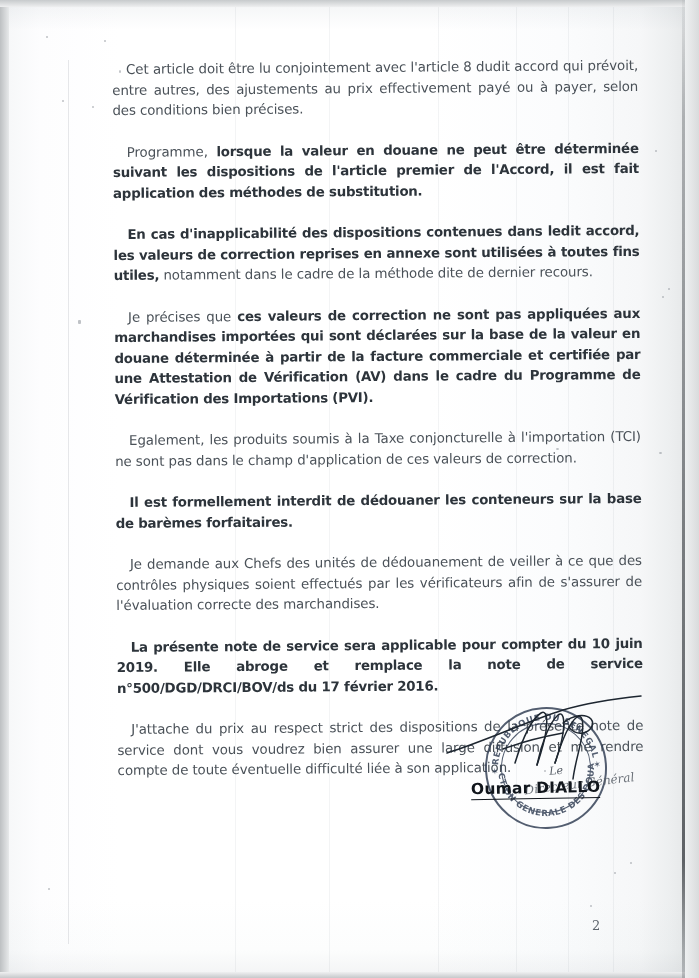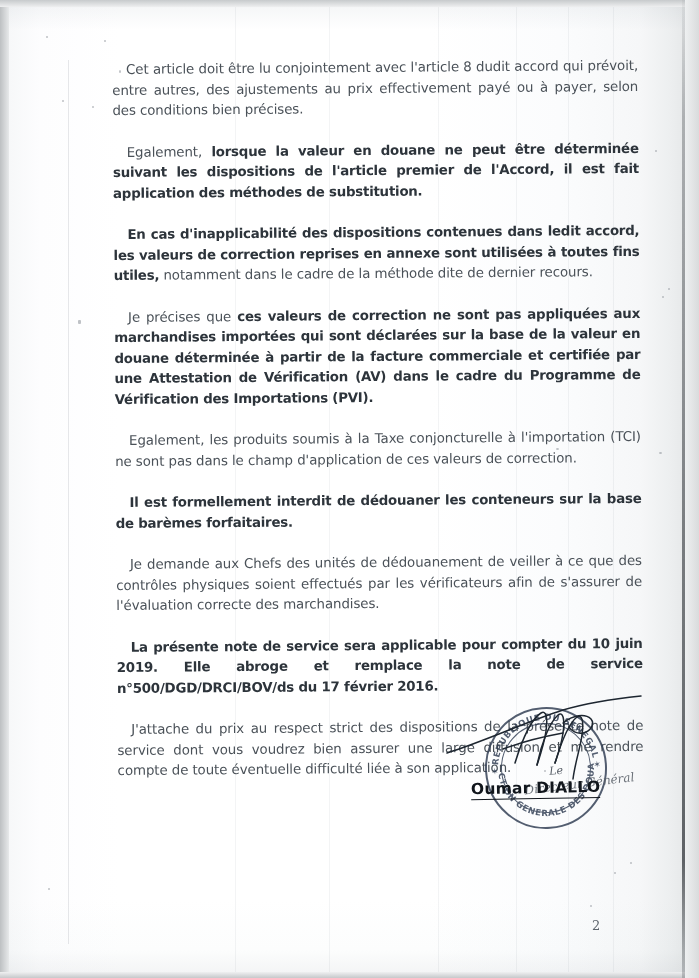--- a/index.html
+++ b/index.html
@@ -265,21 +265,21 @@
   <div class="speck" style="left:48px;top:888px;width:2px;height:2px;"></div>
   <div class="speck" style="left:630px;top:862px;width:2px;height:2px;"></div>
   <div class="speck" style="left:614px;top:872px;width:2px;height:2px;"></div>
   <div class="speck" style="left:590px;top:905px;width:2px;height:2px;"></div>
   <div class="speck" style="left:544px;top:770px;width:2px;height:2px;"></div>
 
   <div class="doc-body">
 
     <p class="para">Cet article doit être lu conjointement avec l'article 8 dudit accord qui prévoit, entre autres, des ajustements au prix effectivement payé ou à payer, selon des conditions bien précises.</p>
 
-    <p class="para"><span class="reg">Egalement,</span><b> lorsque la valeur en douane ne peut être déterminée suivant les dispositions de l'article premier de l'Accord, il est fait application des méthodes de substitution.</b></p>
+    <p class="para"><span class="reg">Programme,</span><b> lorsque la valeur en douane ne peut être déterminée suivant les dispositions de l'article premier de l'Accord, il est fait application des méthodes de substitution.</b></p>
 
     <p class="para"><b>En cas d'inapplicabilité des dispositions contenues dans ledit accord, les valeurs de correction reprises en annexe sont utilisées à toutes fins utiles,</b><span class="reg"> notamment dans le cadre de la méthode dite de dernier recours.</span></p>
 
     <p class="para"><span class="reg">Je précises que</span><b> ces valeurs de correction ne sont pas appliquées aux marchandises importées qui sont déclarées sur la base de la valeur en douane déterminée à partir de la facture commerciale et certifiée par une Attestation de Vérification (AV) dans le cadre du Programme de Vérification des Importations (PVI).</b></p>
 
     <p class="para">Egalement, les produits soumis à la Taxe conjoncturelle à l'importation (TCI) ne sont pas dans le champ d'application de ces valeurs de correction.</p>
 
     <p class="para b">Il est formellement interdit de dédouaner les conteneurs sur la base de barèmes forfaitaires.</p>
 
     <p class="para">Je demande aux Chefs des unités de dédouanement de veiller à ce que des contrôles physiques soient effectués par les vérificateurs afin de s'assurer de l'évaluation correcte des marchandises.</p>

